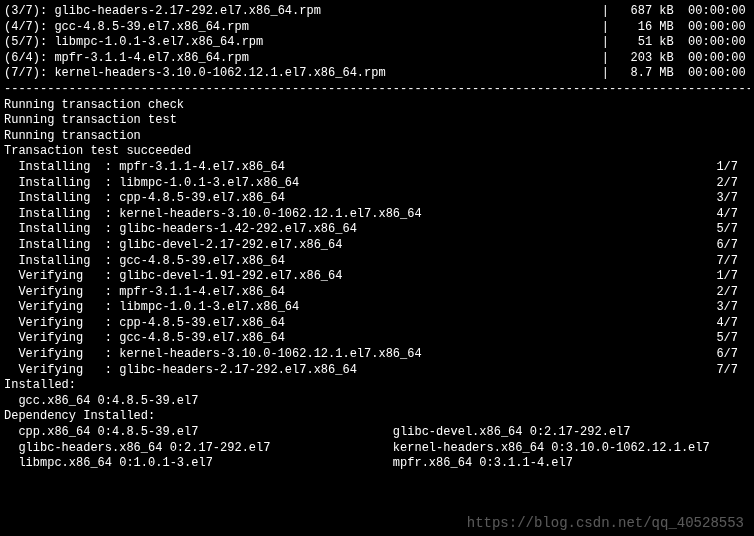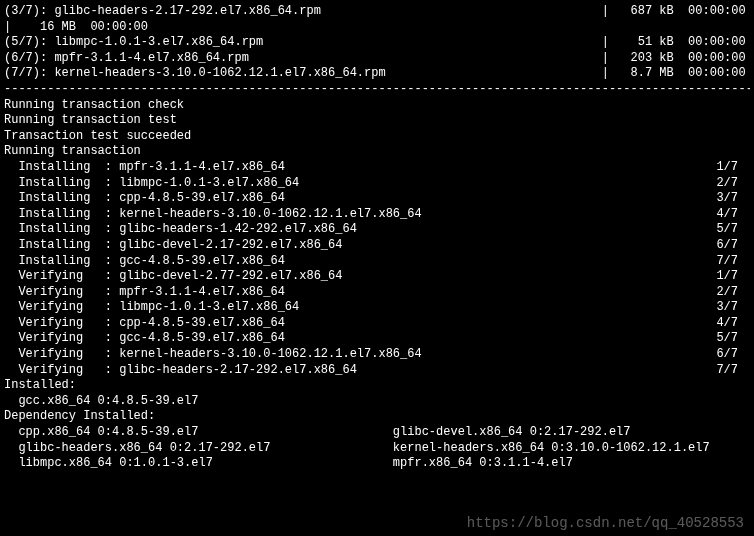--- a/index.html
+++ b/index.html
@@ -39,37 +39,37 @@
     color: rgba(255,255,255,0.35);
     font-size: 14px;
     font-family: Liberation Mono, monospace;
   }
 </style>
 </head>
 <body>
 
 <div id="term">
     <div class="line"><span class="left">(3/7): glibc-headers-2.17-292.el7.x86_64.rpm                                       </span><span class="right">|   687 kB  00:00:00</span></div>
-    <div class="line"><span class="right">|    16 MB  00:00:00</span></div>
+    <div class="line"><span class="left">(4/7): gcc-4.8.5-39.el7.x86_64.rpm                                                 </span><span class="right">|    16 MB  00:00:00</span></div>
     <div class="line"><span class="left">(5/7): libmpc-1.0.1-3.el7.x86_64.rpm                                               </span><span class="right">|    51 kB  00:00:00</span></div>
-    <div class="line"><span class="left">(6/7): mpfr-3.1.1-4.el7.x86_64.rpm                                                 </span><span class="right">|   203 kB  00:00:00</span></div>
+    <div class="line"><span class="left">(6/4): mpfr-3.1.1-4.el7.x86_64.rpm                                                 </span><span class="right">|   203 kB  00:00:00</span></div>
     <div class="line"><span class="left">(7/7): kernel-headers-3.10.0-1062.12.1.el7.x86_64.rpm                              </span><span class="right">|   8.7 MB  00:00:00</span></div>
     <div class="line sep">--------------------------------------------------------------------------------------------------------</div>
     <div class="line">Running transaction check</div>
     <div class="line">Running transaction test</div>
+    <div class="line">Running transaction</div>
     <div class="line">Transaction test succeeded</div>
-    <div class="line">Running transaction</div>
     <div class="line"><span class="left">  Installing  : mpfr-3.1.1-4.el7.x86_64</span><span class="right">1/7</span></div>
     <div class="line"><span class="left">  Installing  : libmpc-1.0.1-3.el7.x86_64</span><span class="right">2/7</span></div>
     <div class="line"><span class="left">  Installing  : cpp-4.8.5-39.el7.x86_64</span><span class="right">3/7</span></div>
     <div class="line"><span class="left">  Installing  : kernel-headers-3.10.0-1062.12.1.el7.x86_64</span><span class="right">4/7</span></div>
     <div class="line"><span class="left">  Installing  : glibc-headers-1.42-292.el7.x86_64</span><span class="right">5/7</span></div>
     <div class="line"><span class="left">  Installing  : glibc-devel-2.17-292.el7.x86_64</span><span class="right">6/7</span></div>
     <div class="line"><span class="left">  Installing  : gcc-4.8.5-39.el7.x86_64</span><span class="right">7/7</span></div>
-    <div class="line"><span class="left">  Verifying   : glibc-devel-2.77-292.el7.x86_64</span><span class="right">1/7</span></div>
+    <div class="line"><span class="left">  Verifying   : glibc-devel-1.91-292.el7.x86_64</span><span class="right">1/7</span></div>
     <div class="line"><span class="left">  Verifying   : mpfr-3.1.1-4.el7.x86_64</span><span class="right">2/7</span></div>
     <div class="line"><span class="left">  Verifying   : libmpc-1.0.1-3.el7.x86_64</span><span class="right">3/7</span></div>
     <div class="line"><span class="left">  Verifying   : cpp-4.8.5-39.el7.x86_64</span><span class="right">4/7</span></div>
     <div class="line"><span class="left">  Verifying   : gcc-4.8.5-39.el7.x86_64</span><span class="right">5/7</span></div>
     <div class="line"><span class="left">  Verifying   : kernel-headers-3.10.0-1062.12.1.el7.x86_64</span><span class="right">6/7</span></div>
     <div class="line"><span class="left">  Verifying   : glibc-headers-2.17-292.el7.x86_64</span><span class="right">7/7</span></div>
     <div class="line"> </div>
     <div class="line">Installed:</div>
     <div class="line">  gcc.x86_64 0:4.8.5-39.el7</div>
     <div class="line"> </div>

